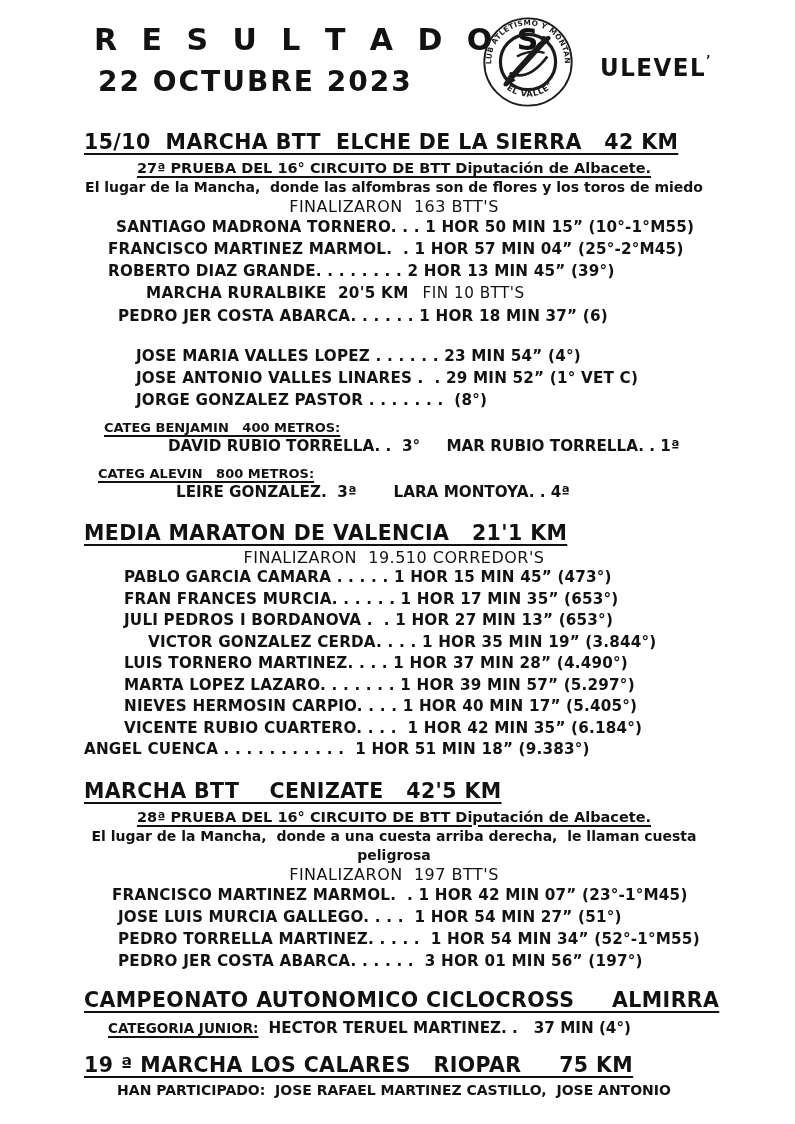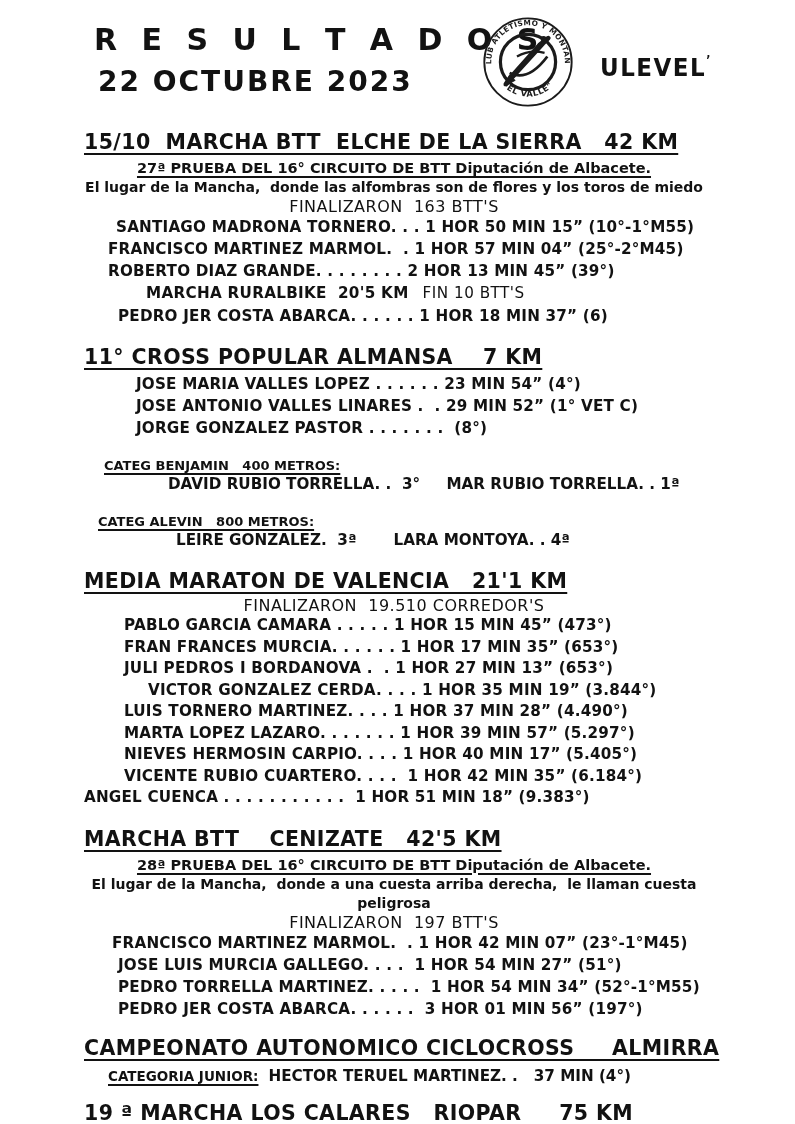--- a/index.html
+++ b/index.html
@@ -50,21 +50,21 @@
   }
   .tag { font-size: 14px; font-weight: 700; text-align: center; width: 640px; line-height: 19px; margin-left: -10px; }
   .fin { font-size: 16px; font-weight: 400; letter-spacing: 0.5px; text-align: center; width: 620px; line-height: 19px; }
   .res { font-size: 15.2px; font-weight: 700; line-height: 22px; letter-spacing: 0.2px; }
   .subevent { font-size: 15.2px; line-height: 23px; }
   .subevent .se-title { font-weight: 900; letter-spacing: 0.3px; }
   .subevent .se-note { font-weight: 400; margin-left: 14px; letter-spacing: 0.5px; }
   .cat-label {
     display: inline-block; font-size: 13px; font-weight: 700;
     text-decoration: underline; text-decoration-thickness: 1.5px;
-    text-underline-offset: 3px; line-height: 17px; margin-top: 18px;
+    text-underline-offset: 3px; line-height: 17px; margin-top: 8px;
   }
   .cat-res { font-size: 15.2px; font-weight: 700; line-height: 21px; }
   .inline-line { font-size: 15.2px; font-weight: 700; line-height: 22px; margin-top: 4px; }
   .inline-line .lbl {
     font-size: 13.5px;
     text-decoration: underline; text-decoration-thickness: 1.5px;
     text-underline-offset: 3px; margin-right: 10px;
   }
   .parts { font-size: 14px; font-weight: 700; text-align: center; width: 600px; line-height: 21.5px; margin-left: 10px; }
 </style>
@@ -110,21 +110,20 @@
     <div class="res" data-bind="sections.elche.results.0" style="margin-left:32px;">SANTIAGO MADRONA TORNERO. . . 1 HOR 50 MIN 15” (10°-1°M55)</div>
     <div class="res" data-bind="sections.elche.results.1" style="margin-left:24px;">FRANCISCO MARTINEZ MARMOL.  . 1 HOR 57 MIN 04” (25°-2°M45)</div>
     <div class="res" data-bind="sections.elche.results.2" style="margin-left:24px;">ROBERTO DIAZ GRANDE. . . . . . . . 2 HOR 13 MIN 45” (39°)</div>
     <div class="subevent" style="margin-left:62px;">
       <span class="se-title" data-bind="sections.elche.sub_event_title">MARCHA RURALBIKE  20'5 KM</span><span class="se-note" data-bind="sections.elche.sub_event_note">FIN 10 BTT'S</span>
     </div>
     <div class="res" data-bind="sections.elche.sub_event_results.0" style="margin-left:34px;">PEDRO JER COSTA ABARCA. . . . . . 1 HOR 18 MIN 37” (6)</div>
   </div>
 
   <div class="section" style="margin-top:18px;">
-    <div class="sec-title" data-bind="sections.almansa.title">11° CROSS POPULAR ALMANSA    7 KM</div>
     <div class="res" data-bind="sections.almansa.results.0" style="margin-left:52px; margin-top:3px;">JOSE MARIA VALLES LOPEZ . . . . . . 23 MIN 54” (4°)</div>
     <div class="res" data-bind="sections.almansa.results.1" style="margin-left:52px;">JOSE ANTONIO VALLES LINARES .  . 29 MIN 52” (1° VET C)</div>
     <div class="res" data-bind="sections.almansa.results.2" style="margin-left:52px;">JORGE GONZALEZ PASTOR . . . . . . .  (8°)</div>
     <div style="margin-left:20px;">
       <div class="cat-label" data-bind="sections.almansa.categories.0.label">CATEG BENJAMIN   400 METROS:</div>
       <div class="cat-res" data-bind="sections.almansa.categories.0.result" style="margin-left:64px;">DAVID RUBIO TORRELLA. .  3°     MAR RUBIO TORRELLA. . 1ª</div>
     </div>
     <div style="margin-left:14px;">
       <div class="cat-label" data-bind="sections.almansa.categories.1.label">CATEG ALEVIN   800 METROS:</div>
       <div class="cat-res" data-bind="sections.almansa.categories.1.result" style="margin-left:78px;">LEIRE GONZALEZ.  3ª       LARA MONTOYA. . 4ª</div>

